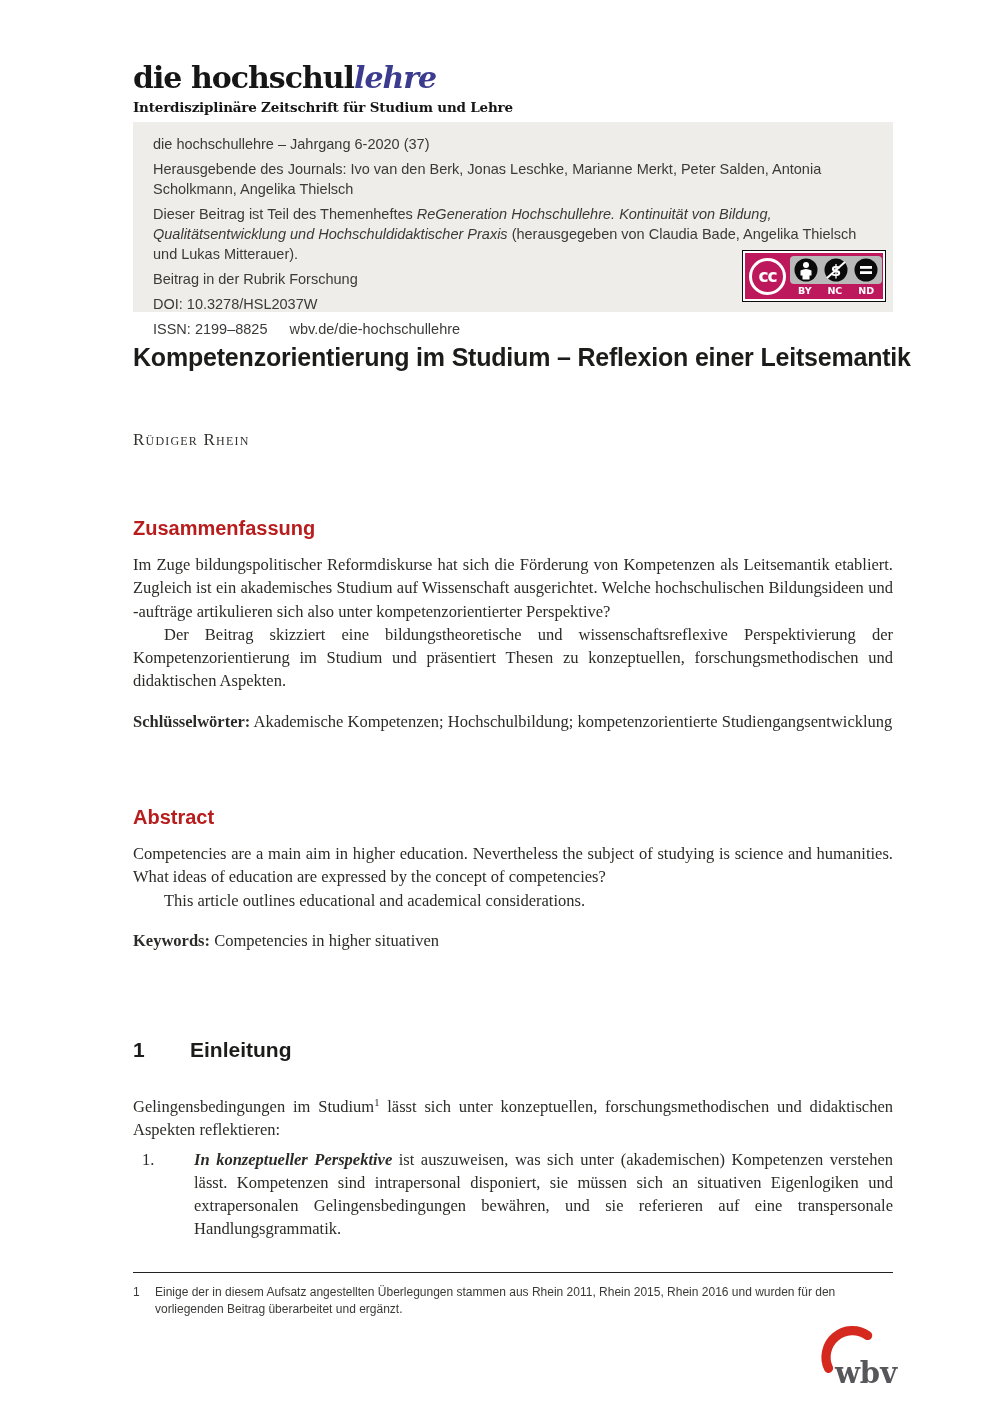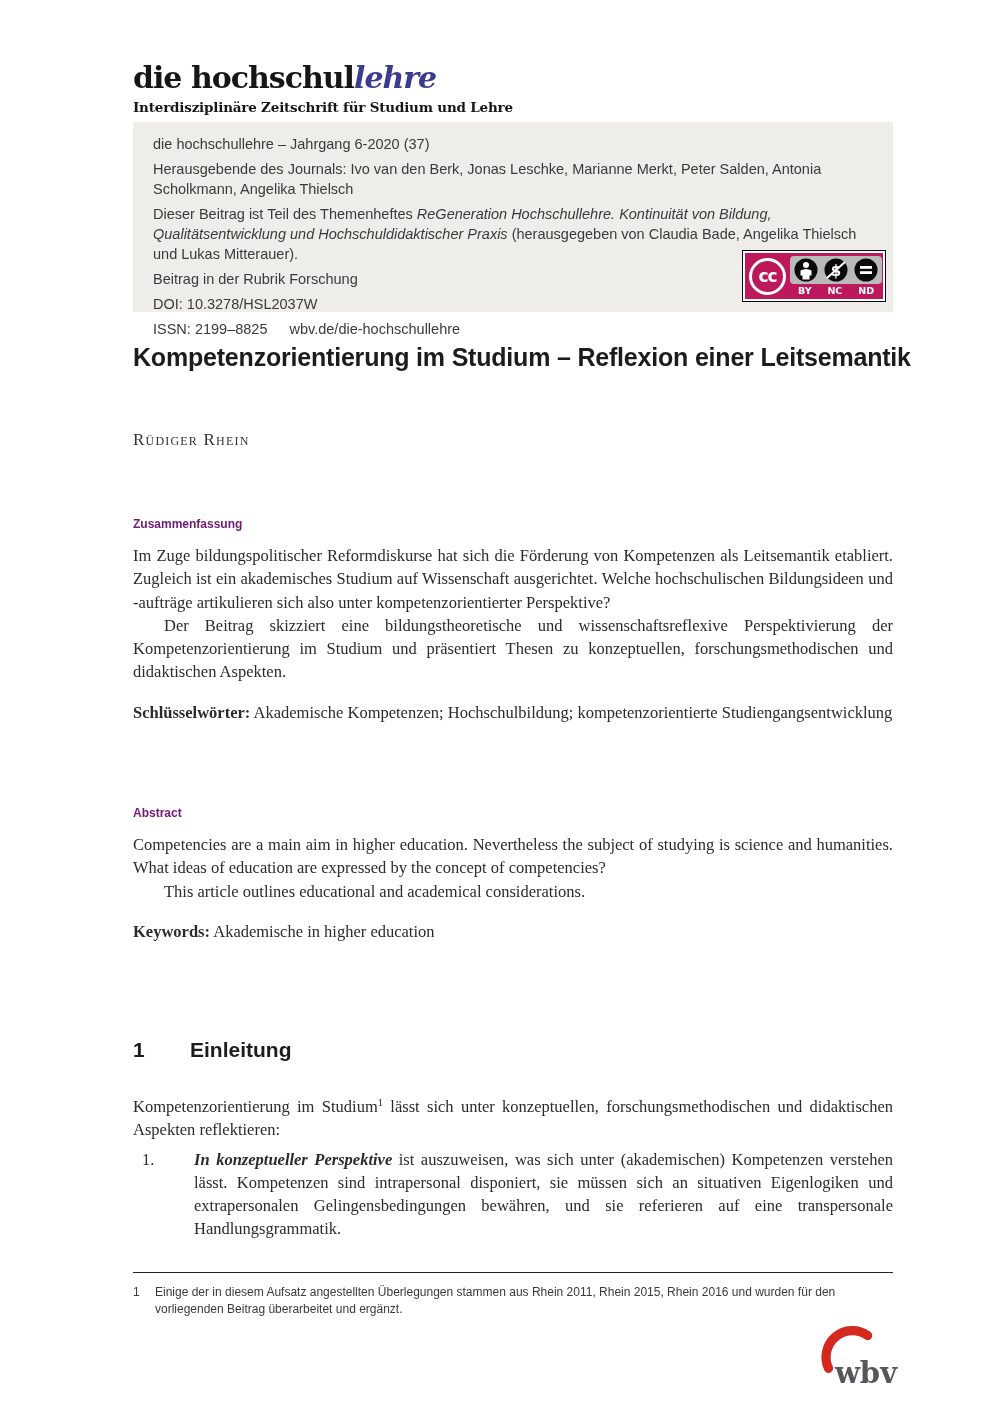--- a/index.html
+++ b/index.html
@@ -37,21 +37,21 @@
   .cc-labels span{color:#ffffff;font-family:"DejaVu Sans",sans-serif;font-weight:bold;font-size:9.5px;}
 
   
   .title{position:absolute;left:133px;top:338px;width:780px;margin:0;
          font-family:"Liberation Sans",sans-serif;font-weight:bold;font-size:25px;line-height:38px;
          color:#1c1c1a;letter-spacing:-0.2px;}
   .author{position:absolute;left:133px;top:430px;font-family:"Liberation Serif",serif;
           font-variant:small-caps;font-size:17px;letter-spacing:1.2px;color:#32322f;}
 
   
-  .sub-head{font-family:"Liberation Sans",sans-serif;font-weight:bold;font-size:12px;color:#701a75;margin:0 0 13px 0;}
+  .sub-head{font-family:"Liberation Sans",sans-serif;font-weight:bold;font-size:20px;color:#b91c1c;margin:0 0 13px 0;}
   .body-p{font-size:16.5px;line-height:23.3px;text-align:justify;margin:0;color:#2b2b28;}
   .indent{text-indent:31px;}
   .kw{margin-top:17px;}
   .kw b{font-weight:bold;}
 
   .sec-de{position:absolute;left:133px;top:517px;width:760px;}
   .sec-en{position:absolute;left:133px;top:806px;width:760px;}
   .en-head{font-family:"Liberation Sans",sans-serif;font-weight:bold;font-size:20px;color:#1c1c1a;
            margin:0 0 32px 0;letter-spacing:-0.2px;}
 
@@ -134,26 +134,26 @@
     <h3 class="sub-head">Zusammenfassung</h3>
     <p class="body-p">Im Zuge bildungspolitischer Reformdiskurse hat sich die Förderung von Kompetenzen als Leitsemantik etabliert. Zugleich ist ein akademisches Studium auf Wissenschaft ausgerichtet. Welche hochschulischen Bildungsideen und -aufträge artikulieren sich also unter kompetenzorientierter Perspektive?</p>
     <p class="body-p indent">Der Beitrag skizziert eine bildungstheoretische und wissenschaftsreflexive Perspektivierung der Kompetenzorientierung im Studium und präsentiert Thesen zu konzeptuellen, forschungsmethodischen und didaktischen Aspekten.</p>
     <p class="body-p kw"><b>Schlüsselwörter:</b><span> Akademische Kompetenzen; Hochschulbildung; kompetenzorientierte Studiengangsentwicklung</span></p>
   </section>
 
   <section class="sec-en">
     <h3 class="sub-head">Abstract</h3>
     <p class="body-p">Competencies are a main aim in higher education. Nevertheless the subject of studying is science and humanities. What ideas of education are expressed by the concept of competencies?</p>
     <p class="body-p indent">This article outlines educational and academical considerations.</p>
-    <p class="body-p kw"><b>Keywords:</b><span> Akademische in higher education</span></p>
+    <p class="body-p kw"><b>Keywords:</b><span> Competencies in higher situativen</span></p>
   </section>
 
   <section class="sec-1">
     <h2 class="sec1-head"><span class="sec1-num">1</span><span>Einleitung</span></h2>
-    <p class="body-p intro-p"><span>Kompetenzorientierung im Studium</span><sup>1</sup><span> lässt sich unter konzeptuellen, forschungsmethodischen und didaktischen Aspekten reflektieren:</span></p>
+    <p class="body-p intro-p"><span>Gelingensbedingungen im Studium</span><sup>1</sup><span> lässt sich unter konzeptuellen, forschungsmethodischen und didaktischen Aspekten reflektieren:</span></p>
     <div class="list">
       <div class="li">
         <span class="li-marker">1.</span>
         <p class="body-p li-text"><span class="bi">In konzeptueller Perspektive</span><span> ist auszuweisen, was sich unter (akademischen) Kompetenzen verstehen lässt. Kompetenzen sind intrapersonal disponiert, sie müssen sich an situativen Eigenlogiken und extrapersonalen Gelingensbedingungen bewähren, und sie referieren auf eine transpersonale Handlungsgrammatik.</span></p>
       </div>
     </div>
   </section>
 
   <div class="fn-rule"></div>
   <div class="footnote">

